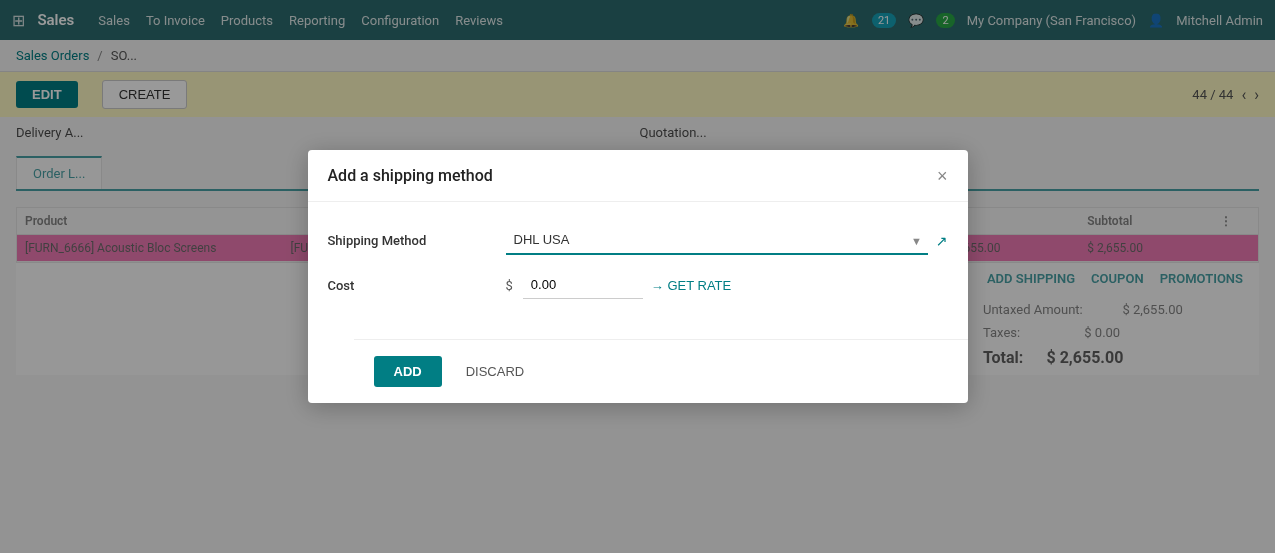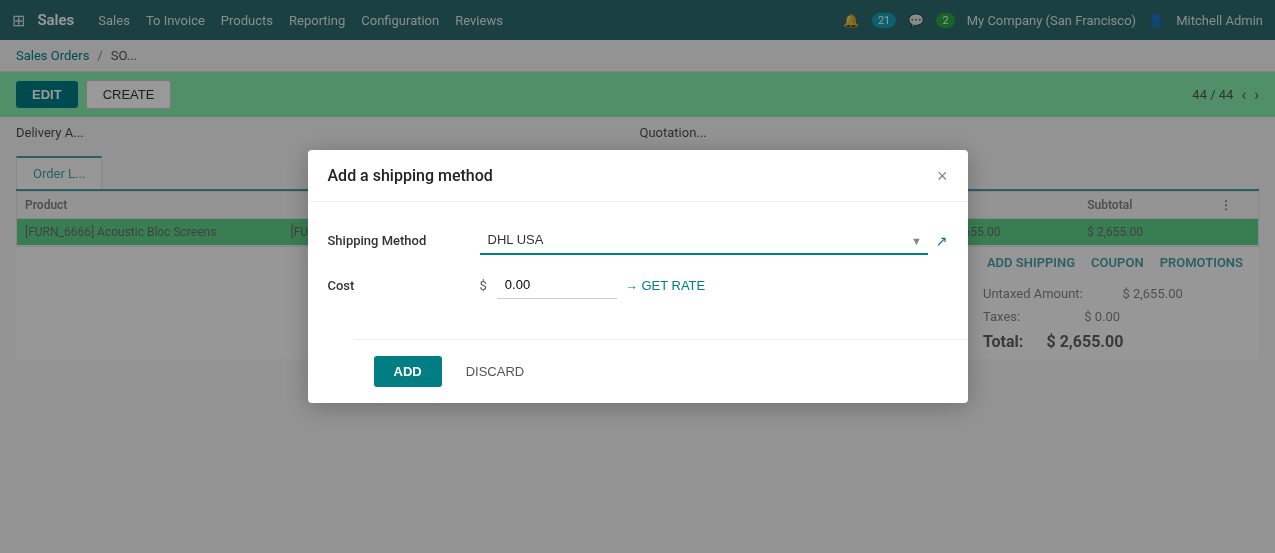--- a/index.html
+++ b/index.html
@@ -95,22 +95,22 @@
     .breadcrumb-current {
       color: #555;
       font-size: 13px;
     }
 
     
     .action-bar {
       padding: 8px 16px;
       display: flex;
       align-items: center;
-      gap: 8px;
-      background: #86efac;
+      gap: 24px;
+      background: #fef9c3;
       justify-content: space-between;
     }
     .btn-edit {
       background: #017e84;
       color: white;
       border: none;
       padding: 6px 16px;
       border-radius: 3px;
       cursor: pointer;
       font-size: 13px;
@@ -169,22 +169,23 @@
       font-size: 13px;
     }
     .tab.active {
       background: white;
       color: #017e84;
       border-top: 2px solid #017e84;
     }
 
     
     .table-wrap {
-      background: #22c55e;
+      background: #ec4899;
       border: 1px solid #ddd;
+      margin-top: 16px;
     }
     .table-header {
       display: grid;
       grid-template-columns: 2fr 2fr 1fr 1fr 1fr 1fr 1fr 30px;
       background: #f9f9f9;
       border-bottom: 1px solid #ddd;
       padding: 6px 8px;
       font-weight: 600;
       font-size: 12px;
       color: #555;
@@ -292,20 +293,21 @@
       width: 140px;
       font-size: 13px;
       color: #333;
       font-weight: 500;
     }
     .form-field {
       flex: 1;
       display: flex;
       align-items: center;
       gap: 8px;
+      margin-left: 26px;
     }
     .select-wrapper {
       flex: 1;
       position: relative;
     }
     .form-select {
       width: 100%;
       padding: 6px 28px 6px 8px;
       border: none;
       border-bottom: 2px solid #017e84;

